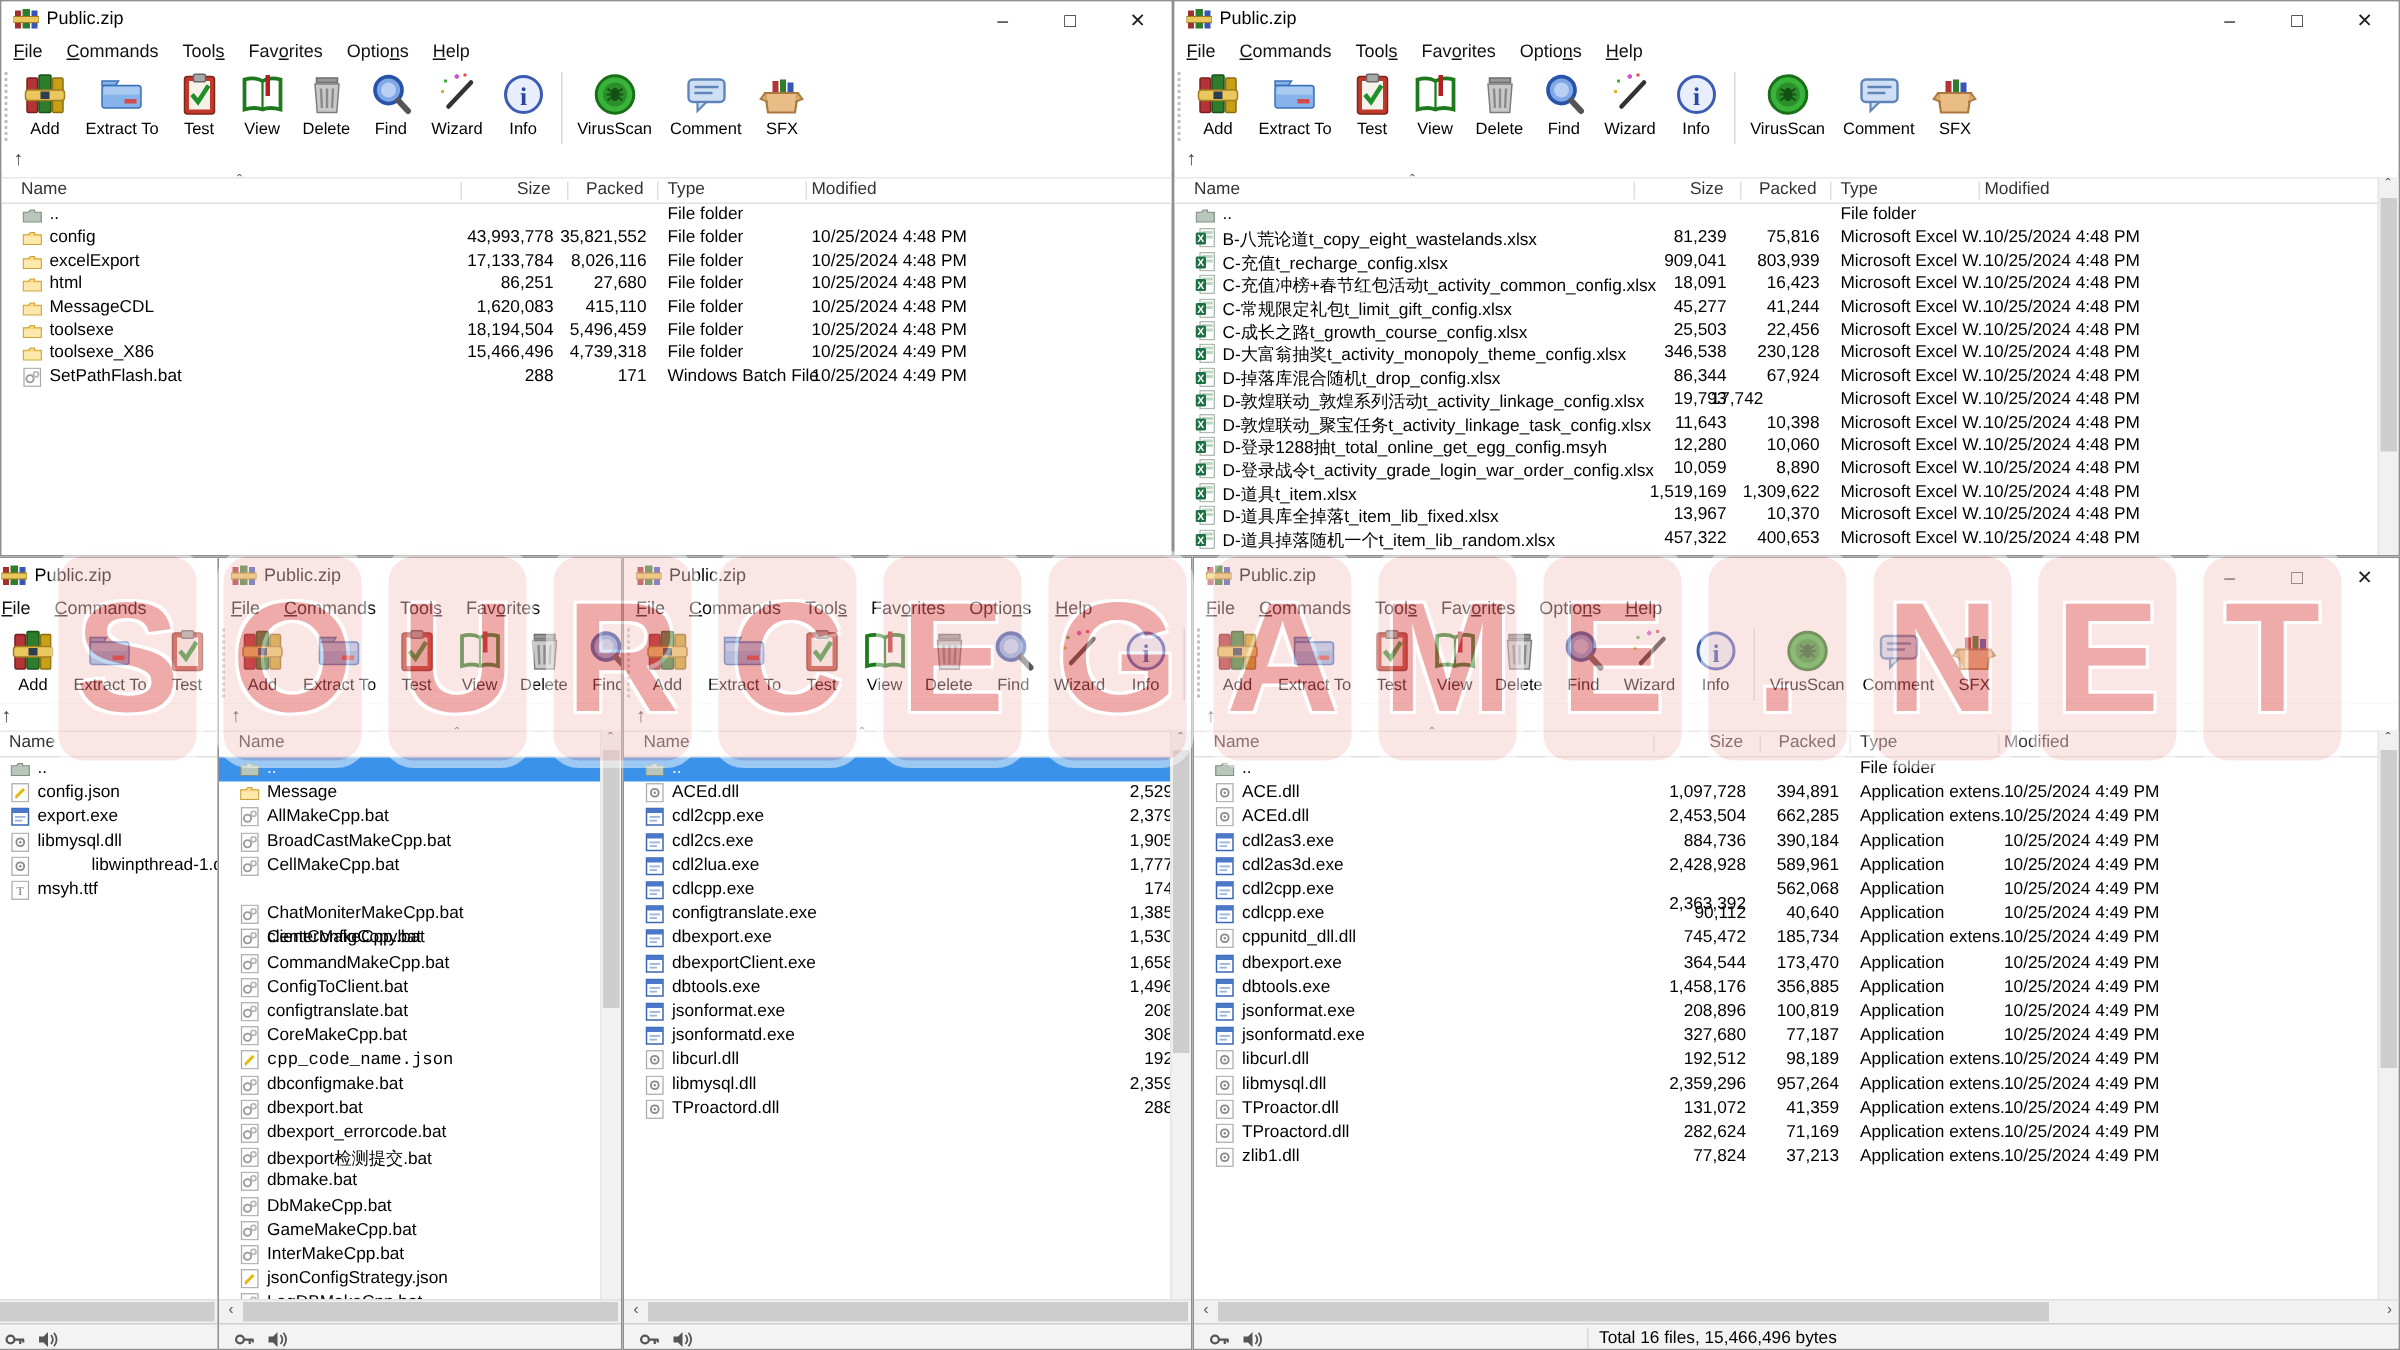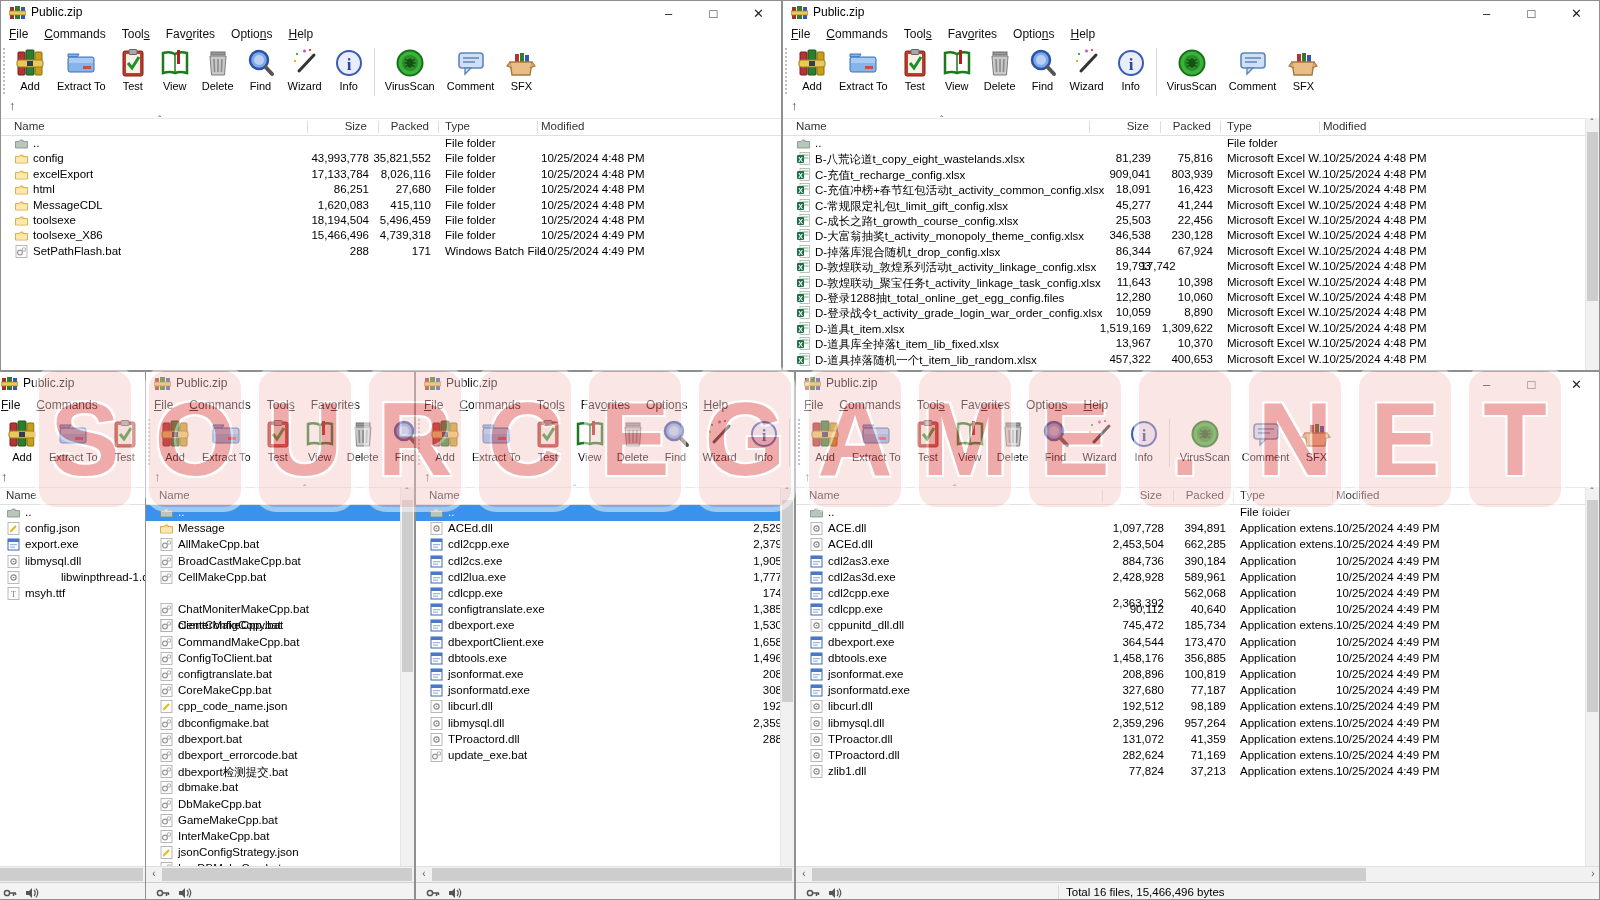--- a/index.html
+++ b/index.html
@@ -434,21 +434,21 @@
         <div class="rtxt" style="left: 540px;">10/25/2024 4:48 PM</div>
       </div>
       <div class="row" style="top: 289px;">
         <div class="ric" style="left: 14px;"><svg width="13" height="13">
             <rect x="3" y=".5" width="9.5" height="12" fill="#fff" stroke="#9aa79d" stroke-width="0.7"></rect>
             <rect x="4.5" y="2" width="7" height="2" fill="#bcd6c2"></rect>
             <rect x="4.5" y="5" width="7" height="2" fill="#bcd6c2"></rect>
             <rect x="0" y="3" width="7" height="8" rx="1" fill="#1e7145"></rect>
             <text x="3.5" y="9.5" font-size="7" font-weight="bold" fill="#fff" text-anchor="middle">X</text>
           </svg></div>
-        <div class="rtxt" style="left: 32px;">D-登录1288抽t_total_online_get_egg_config.files</div>
+        <div class="rtxt" style="left: 32px;">D-登录1288抽t_total_online_get_egg_config.msyh</div>
         <div class="rnum" style="left: 248px; width: 120px;">12,280</div>
         <div class="rnum" style="left: 320px; width: 110px;">10,060</div>
         <div class="rtxt" style="left: 444px;">Microsoft Excel W...</div>
         <div class="rtxt" style="left: 540px;">10/25/2024 4:48 PM</div>
       </div>
       <div class="row" style="top: 304.4px;">
         <div class="ric" style="left: 14px;"><svg width="13" height="13">
             <rect x="3" y=".5" width="9.5" height="12" fill="#fff" stroke="#9aa79d" stroke-width="0.7"></rect>
             <rect x="4.5" y="2" width="7" height="2" fill="#bcd6c2"></rect>
             <rect x="4.5" y="5" width="7" height="2" fill="#bcd6c2"></rect>
@@ -746,21 +746,21 @@
             <circle cx="9" cy="4.5" r="1.7" fill="none" stroke="#b5b5b5" stroke-width="1.1"></circle>
           </svg></div>
         <div class="rtxt" style="left: 32px;">CoreMakeCpp.bat</div>
       </div>
       <div class="row" style="top: 327.4px;">
         <div class="ric" style="left: 14px;"><svg width="13" height="13">
             <rect x="1" y=".5" width="11" height="12" fill="#fdfdfd" stroke="#a8a8a8" stroke-width="0.8"></rect>
             <path d="M3.5 9.5 L9 4" stroke="#e5b90c" stroke-width="2"></path>
             <path d="M3 10.5 L4.5 10 3.8 9.2 Z" fill="#caa23d"></path>
           </svg></div>
-        <div class="rtxt" style="left: 32px;">cpp_code_name.json</div>
+        <div class="rtxt" style="left: 32px; font-family: Liberation Mono, monospace;">cpp_code_name.json</div>
       </div>
       <div class="row" style="top: 343.6px;">
         <div class="ric" style="left: 14px;"><svg width="13" height="13">
             <rect x="1" y=".5" width="11" height="12" fill="#fdfdfd" stroke="#a8a8a8" stroke-width="0.8"></rect>
             <circle cx="5" cy="7.5" r="2.4" fill="none" stroke="#9a9a9a" stroke-width="1.2"></circle>
             <circle cx="9" cy="4.5" r="1.7" fill="none" stroke="#b5b5b5" stroke-width="1.1"></circle>
           </svg></div>
         <div class="rtxt" style="left: 32px;">dbconfigmake.bat</div>
       </div>
       <div class="row" style="top: 359.8px;">
@@ -1048,29 +1048,20 @@
         <div class="rnum" style="right: -4px;">2,359,29</div>
       </div>
       <div class="row" style="top: 359.8px;">
         <div class="ric" style="left: 14px;"><svg width="13" height="13">
             <rect x="1" y=".5" width="11" height="12" fill="#fdfdfd" stroke="#a8a8a8" stroke-width="0.8"></rect>
             <circle cx="6.5" cy="6.5" r="2.6" fill="none" stroke="#8a8a8a" stroke-width="1.2"></circle>
             <circle cx="6.5" cy="6.5" r="0.8" fill="#8a8a8a"></circle>
           </svg></div>
         <div class="rtxt" style="left: 32px;">TProactord.dll</div>
         <div class="rnum" style="right: -4px;">288,76</div>
-      </div>
-      <div class="row" style="top: 376px;">
-        <div class="ric" style="left: 14px;"><svg width="13" height="13">
-            <rect x="1" y=".5" width="11" height="12" fill="#fdfdfd" stroke="#a8a8a8" stroke-width="0.8"></rect>
-            <circle cx="5" cy="7.5" r="2.4" fill="none" stroke="#9a9a9a" stroke-width="1.2"></circle>
-            <circle cx="9" cy="4.5" r="1.7" fill="none" stroke="#b5b5b5" stroke-width="1.1"></circle>
-          </svg></div>
-        <div class="rtxt" style="left: 32px;">update_exe.bat</div>
-        <div class="rnum" style="right: -4px;">7</div>
       </div>
       <div class="hscroll" style="left: 0px; right: 0px; top: 494px;">
         <div class="sarr" style="left: 2px; top: 1px; width: 12px;">‹</div>
         <div class="thumb" style="left: 16px; width: 360px; top: 1px; height: 13px;"></div>
       </div>
       <div class="vscroll" style="right: 0px; top: 115px; height: 379px;">
         <div class="sarr" style="left: 0px; top: 0px; width: 12px;">ˆ</div>
         <div class="thumb" style="left: 1px; width: 11px; top: 13px; height: 202px;"></div>
       </div>
       <div class="status" style="top: 510px;">

